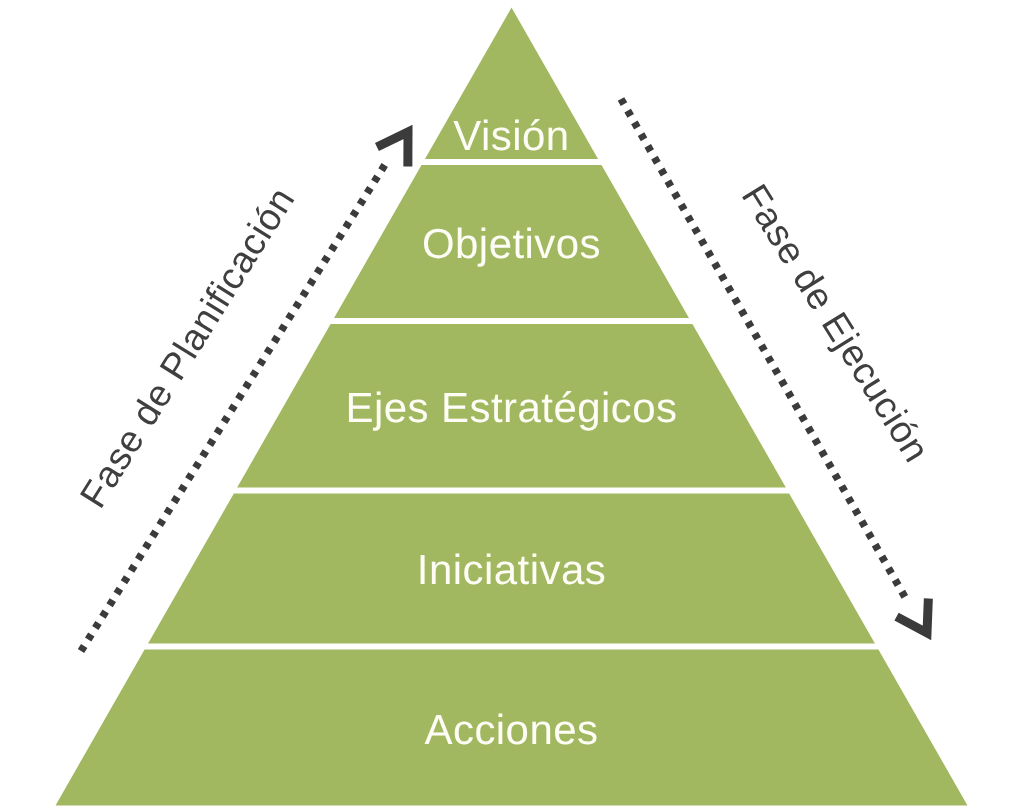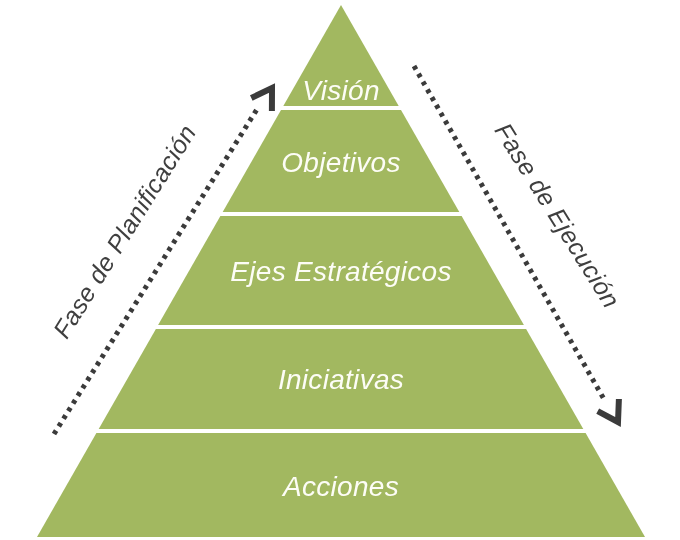--- a/index.html
+++ b/index.html
@@ -8,21 +8,20 @@
     background: var(--background, #ffffff);
     width: 680px;
     height: 540px;
     overflow: hidden;
     font-family: "Liberation Sans", sans-serif;
   }
   #stage {
     position: relative;
     width: 596px;
     height: 540px;
-    font-style: italic;
   }
   svg { display: block; }
   .band {
     fill: var(--pyramid-green, #a2b860);
     stroke: none;
   }
   .band-label {
     fill: var(--level-text, #fdfdf6);
     font-family: "Liberation Sans", sans-serif;
     font-size: 28px;

